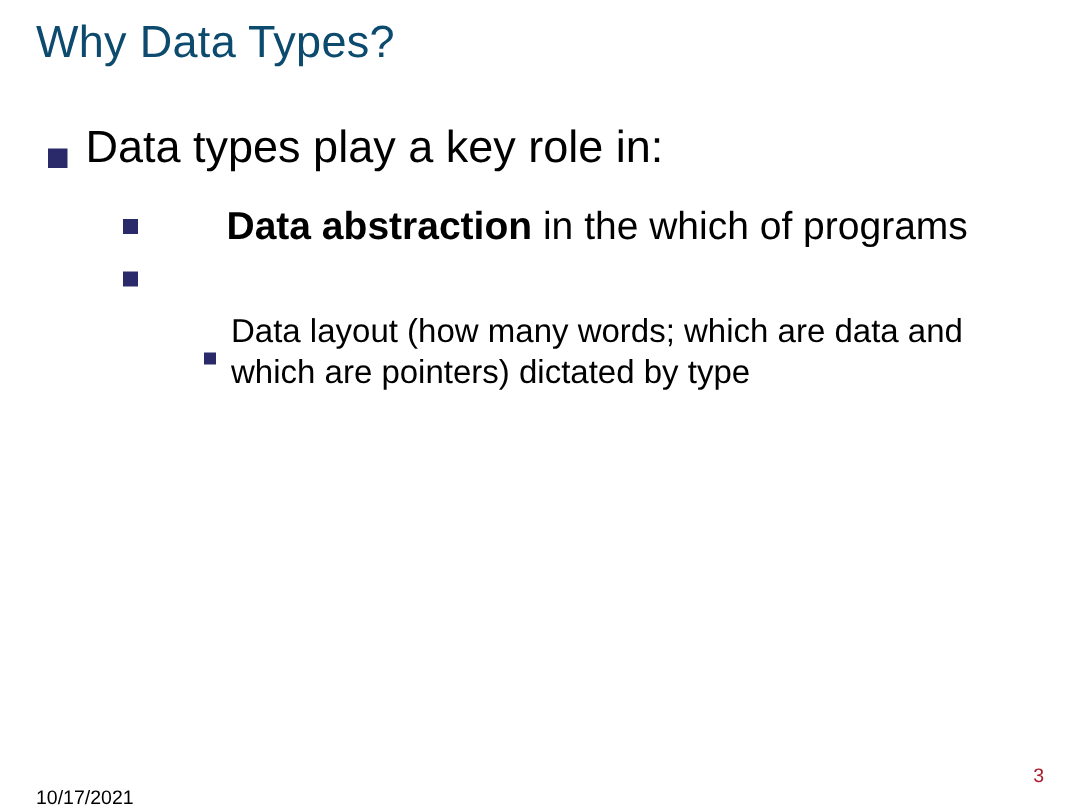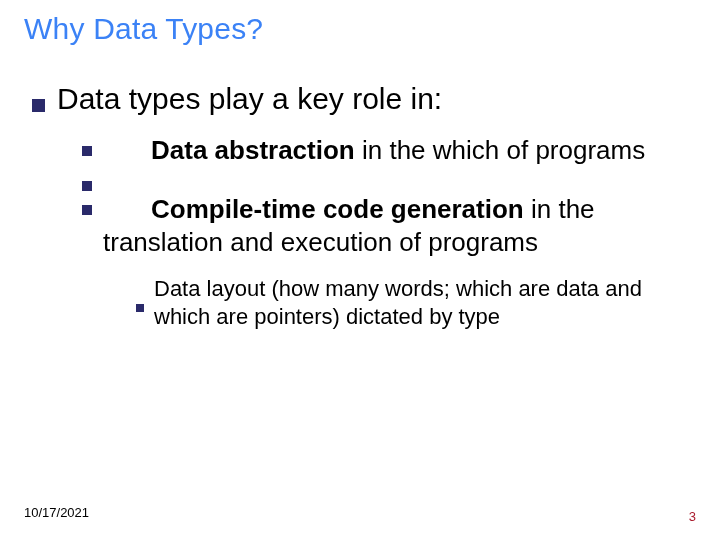--- a/index.html
+++ b/index.html
@@ -1,31 +1,31 @@
 <!DOCTYPE html>
 <html><head>
 <meta charset="utf-8">
 <style>
   * { margin: 0; padding: 0; box-sizing: border-box; }
   html, body { width: 720px; height: 540px; background: #fff; font-family: Arial, Helvetica, sans-serif; color: #000; }
   .slide { width: 720px; height: 540px; position: relative; padding: 12px 24px 0 24px; }
-  .title { color: #3b82f6; font-size: 30px; font-weight: 400; margin-bottom: 34px; letter-spacing: 0.2px; }
+  .title { color: #0c4a6e; font-size: 30px; font-weight: 400; margin-bottom: 34px; letter-spacing: 0.2px; }
   .lvl1 { display: flex; align-items: center; margin-left: 8px; margin-bottom: 16px; }
   .lvl1 .bullet { width: 13px; height: 13px; background: #2a2a6a; flex: 0 0 auto; margin-top: 14px; margin-right: 12px; }
   .lvl1 .text { font-size: 30px; line-height: 1.25; }
   .lvl2-group { margin-left: 58px; }
   .lvl2 { display: flex; align-items: flex-start; margin-bottom: 2px; }
   .lvl2 .bullet { width: 10px; height: 10px; background: #2a2a6a; flex: 0 0 auto; margin-top: 12px; margin-right: 11px; }
   .lvl2 .text { font-size: 26px; line-height: 1.28; }
   .lvl3-group { margin-left: 112px; margin-top: 16px; }
   .lvl3 { display: flex; align-items: center; }
   .lvl3 .bullet { width: 8px; height: 8px; background: #2a2a6a; flex: 0 0 auto; margin-top: 10px; margin-right: 10px; }
   .lvl3 .text { font-size: 22px; line-height: 1.24; }
   .bold { font-weight: 700; margin-left: 48px; }
-  .footer-date { position: absolute; left: 24px; bottom: 20px; font-size: 13px; color: #000; }
+  .footer-date { position: absolute; left: 24px; bottom: 1px; font-size: 13px; color: #000; }
   .footer-page { position: absolute; right: 24px; bottom: 16px; font-size: 13px; color: #aa1b2d; }
 </style>
 </head>
 <body>
 
 <div class="slide">
 
   <div class="title">Why Data Types?</div>
 
   <div class="lvl1">
@@ -34,24 +34,20 @@
   </div>
 
   <div class="lvl2-group">
     <div class="lvl2">
       <span class="bullet"></span>
       <span class="text"><span class="bold">Data abstraction</span><span> in the which of programs</span></span>
     </div>
     <div class="lvl2">
       <span class="bullet"></span>
     </div>
-    <div class="lvl2">
-      <span class="bullet"></span>
-      <span class="text"><span class="bold">Compile-time code generation</span><span> in the translation and execution  of programs</span></span>
-    </div>
   </div>
 
   <div class="lvl3-group">
     <div class="lvl3">
       <span class="bullet"></span>
       <span class="text">Data layout (how many words; which are data and which are pointers) dictated by type</span>
     </div>
   </div>
 
   <div class="footer-date">10/17/2021</div>

